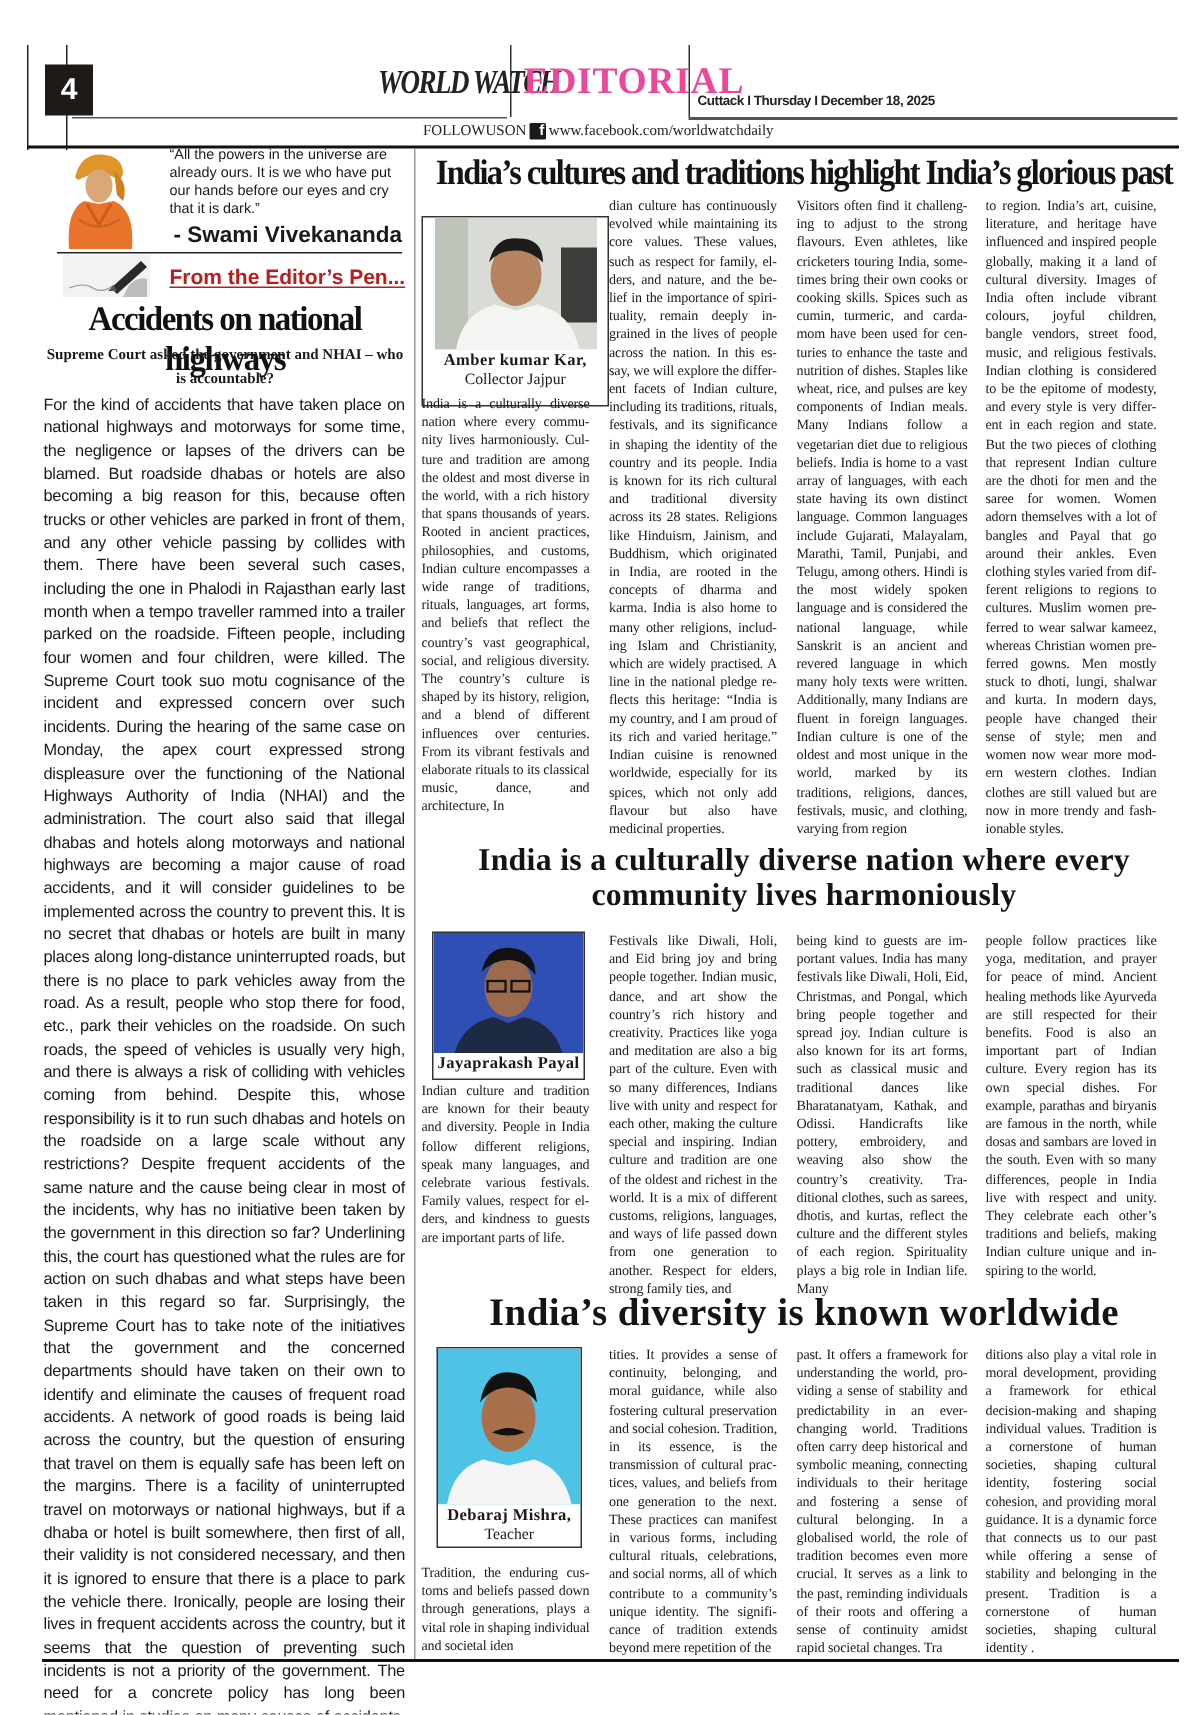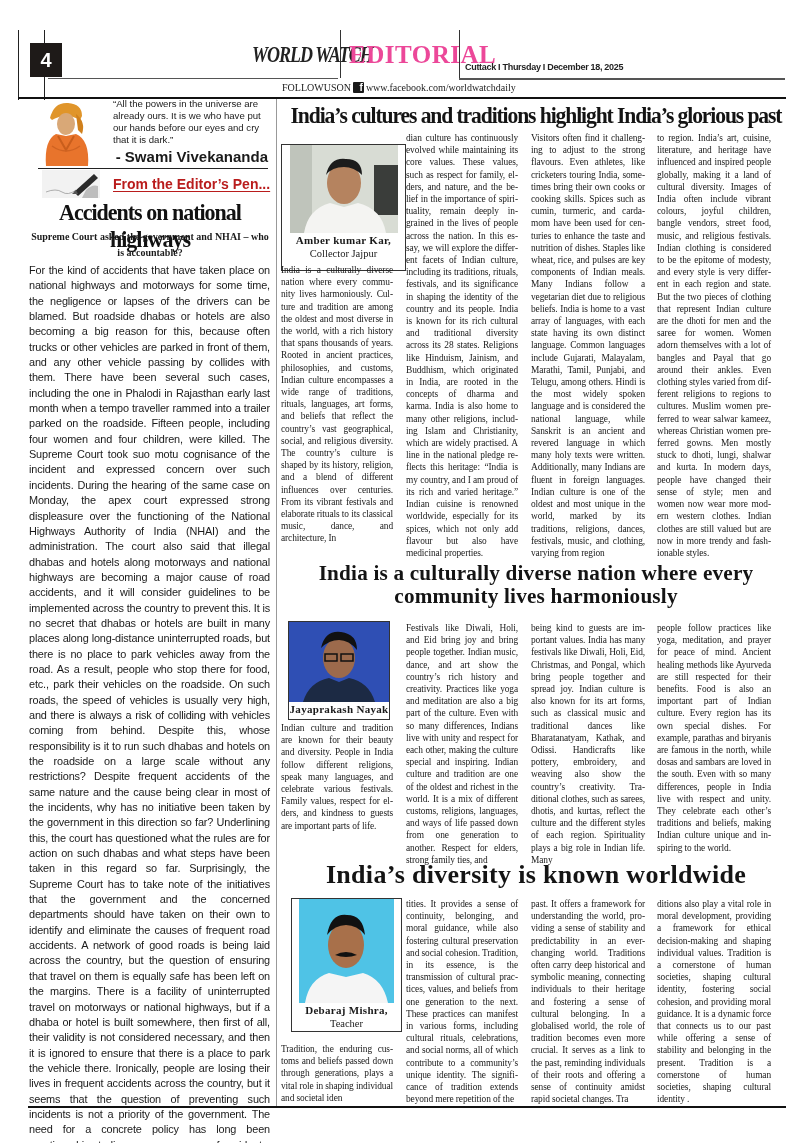--- a/index.html
+++ b/index.html
@@ -165,29 +165,29 @@
 <div class="r-headline h2">India is a culturally diverse nation where ev­ery community lives harmoniously</div>
 <div class="photo-box" style="left:288px; top:621px; width:102px; height:99px;">
   <svg class="photo" viewBox="0 0 100 80" width="100" height="80">
     <rect width="100" height="80" fill="#2f4fb4"></rect>
     <path d="M14 80 Q20 60 40 56 L50 60 L60 56 Q80 60 86 80 Z" fill="#1c2a44"></path>
     <ellipse cx="50" cy="36" rx="16" ry="20" fill="#9c6a4c"></ellipse>
     <path d="M32 26 Q36 8 52 10 Q68 12 68 28 Q60 18 50 18 Q40 18 32 26 Z" fill="#111"></path>
     <rect x="36" y="32" width="12" height="7" fill="none" stroke="#111" stroke-width="1.5"></rect>
     <rect x="52" y="32" width="12" height="7" fill="none" stroke="#111" stroke-width="1.5"></rect>
   </svg>
-  <div class="cap-name">Jayaprakash Nayak</div>
+  <div class="cap-name">Jayaprakash Payal</div>
 </div>
 <div class="col" style="left:281px; top:722px; width:112px;">Indian culture and tradition are known for their beauty and diversity. People in India follow different religions, speak many languages, and celebrate various festivals. Family values, respect for el­ders, and kindness to guests are important parts of life.</div>
 <div class="col" style="left:406px; top:622px; width:112px;">Festivals like Diwali, Holi, and Eid bring joy and bring people together. Indian mu­sic, dance, and art show the country’s rich history and creativity. Practices like yoga and meditation are also a big part of the culture. Even with so many differences, Indians live with unity and respect for each other, making the culture special and inspiring. Indian culture and tradition are one of the oldest and richest in the world. It is a mix of differ­ent customs, religions, lan­guages, and ways of life passed down from one gen­eration to another. Respect for elders, strong family ties, and</div>
 <div class="col" style="left:531px; top:622px; width:114px;">being kind to guests are im­portant values. India has many festivals like Diwali, Holi, Eid, Christmas, and Pongal, which bring people together and spread joy. In­dian culture is also known for its art forms, such as classi­cal music and traditional dances like Bharatanatyam, Kathak, and Odissi. Handi­crafts like pottery, embroi­dery, and weaving also show the country’s creativity. Tra­ditional clothes, such as sarees, dhotis, and kurtas, reflect the culture and the different styles of each re­gion. Spirituality plays a big role in Indian life. Many</div>
 <div class="col" style="left:657px; top:622px; width:114px;">people follow practices like yoga, meditation, and prayer for peace of mind. Ancient healing methods like Ayurveda are still respected for their benefits. Food is also an important part of In­dian culture. Every region has its own special dishes. For example, parathas and biryanis are famous in the north, while dosas and sam­bars are loved in the south. Even with so many differ­ences, people in India live with respect and unity. They celebrate each other’s tradi­tions and beliefs, making In­dian culture unique and in­spiring to the world.</div>
 
 <div class="r-headline h3">India’s diversity is known worldwide</div>
-<div class="photo-box" style="left:291px; top:898px; width:111px; height:134px;">
+<div class="photo-box" style="left:291px; top:898px; width:97px; height:134px;">
   <svg class="photo" viewBox="0 0 95 104" width="95" height="104">
     <rect width="95" height="104" fill="#4fc3e6"></rect>
     <path d="M6 104 Q10 80 30 74 L47 78 L64 74 Q84 80 89 104 Z" fill="#f5f5f5"></path>
     <ellipse cx="47" cy="46" rx="18" ry="23" fill="#a8704a"></ellipse>
     <path d="M28 36 Q32 14 48 16 Q64 16 66 36 Q58 26 47 26 Q36 26 28 36 Z" fill="#111"></path>
     <path d="M36 56 Q47 50 58 56 Q47 60 36 56 Z" fill="#111"></path>
   </svg>
   <div class="cap-name">Debaraj Mishra,</div>
   <div class="cap-role">Teacher</div>
 </div>

